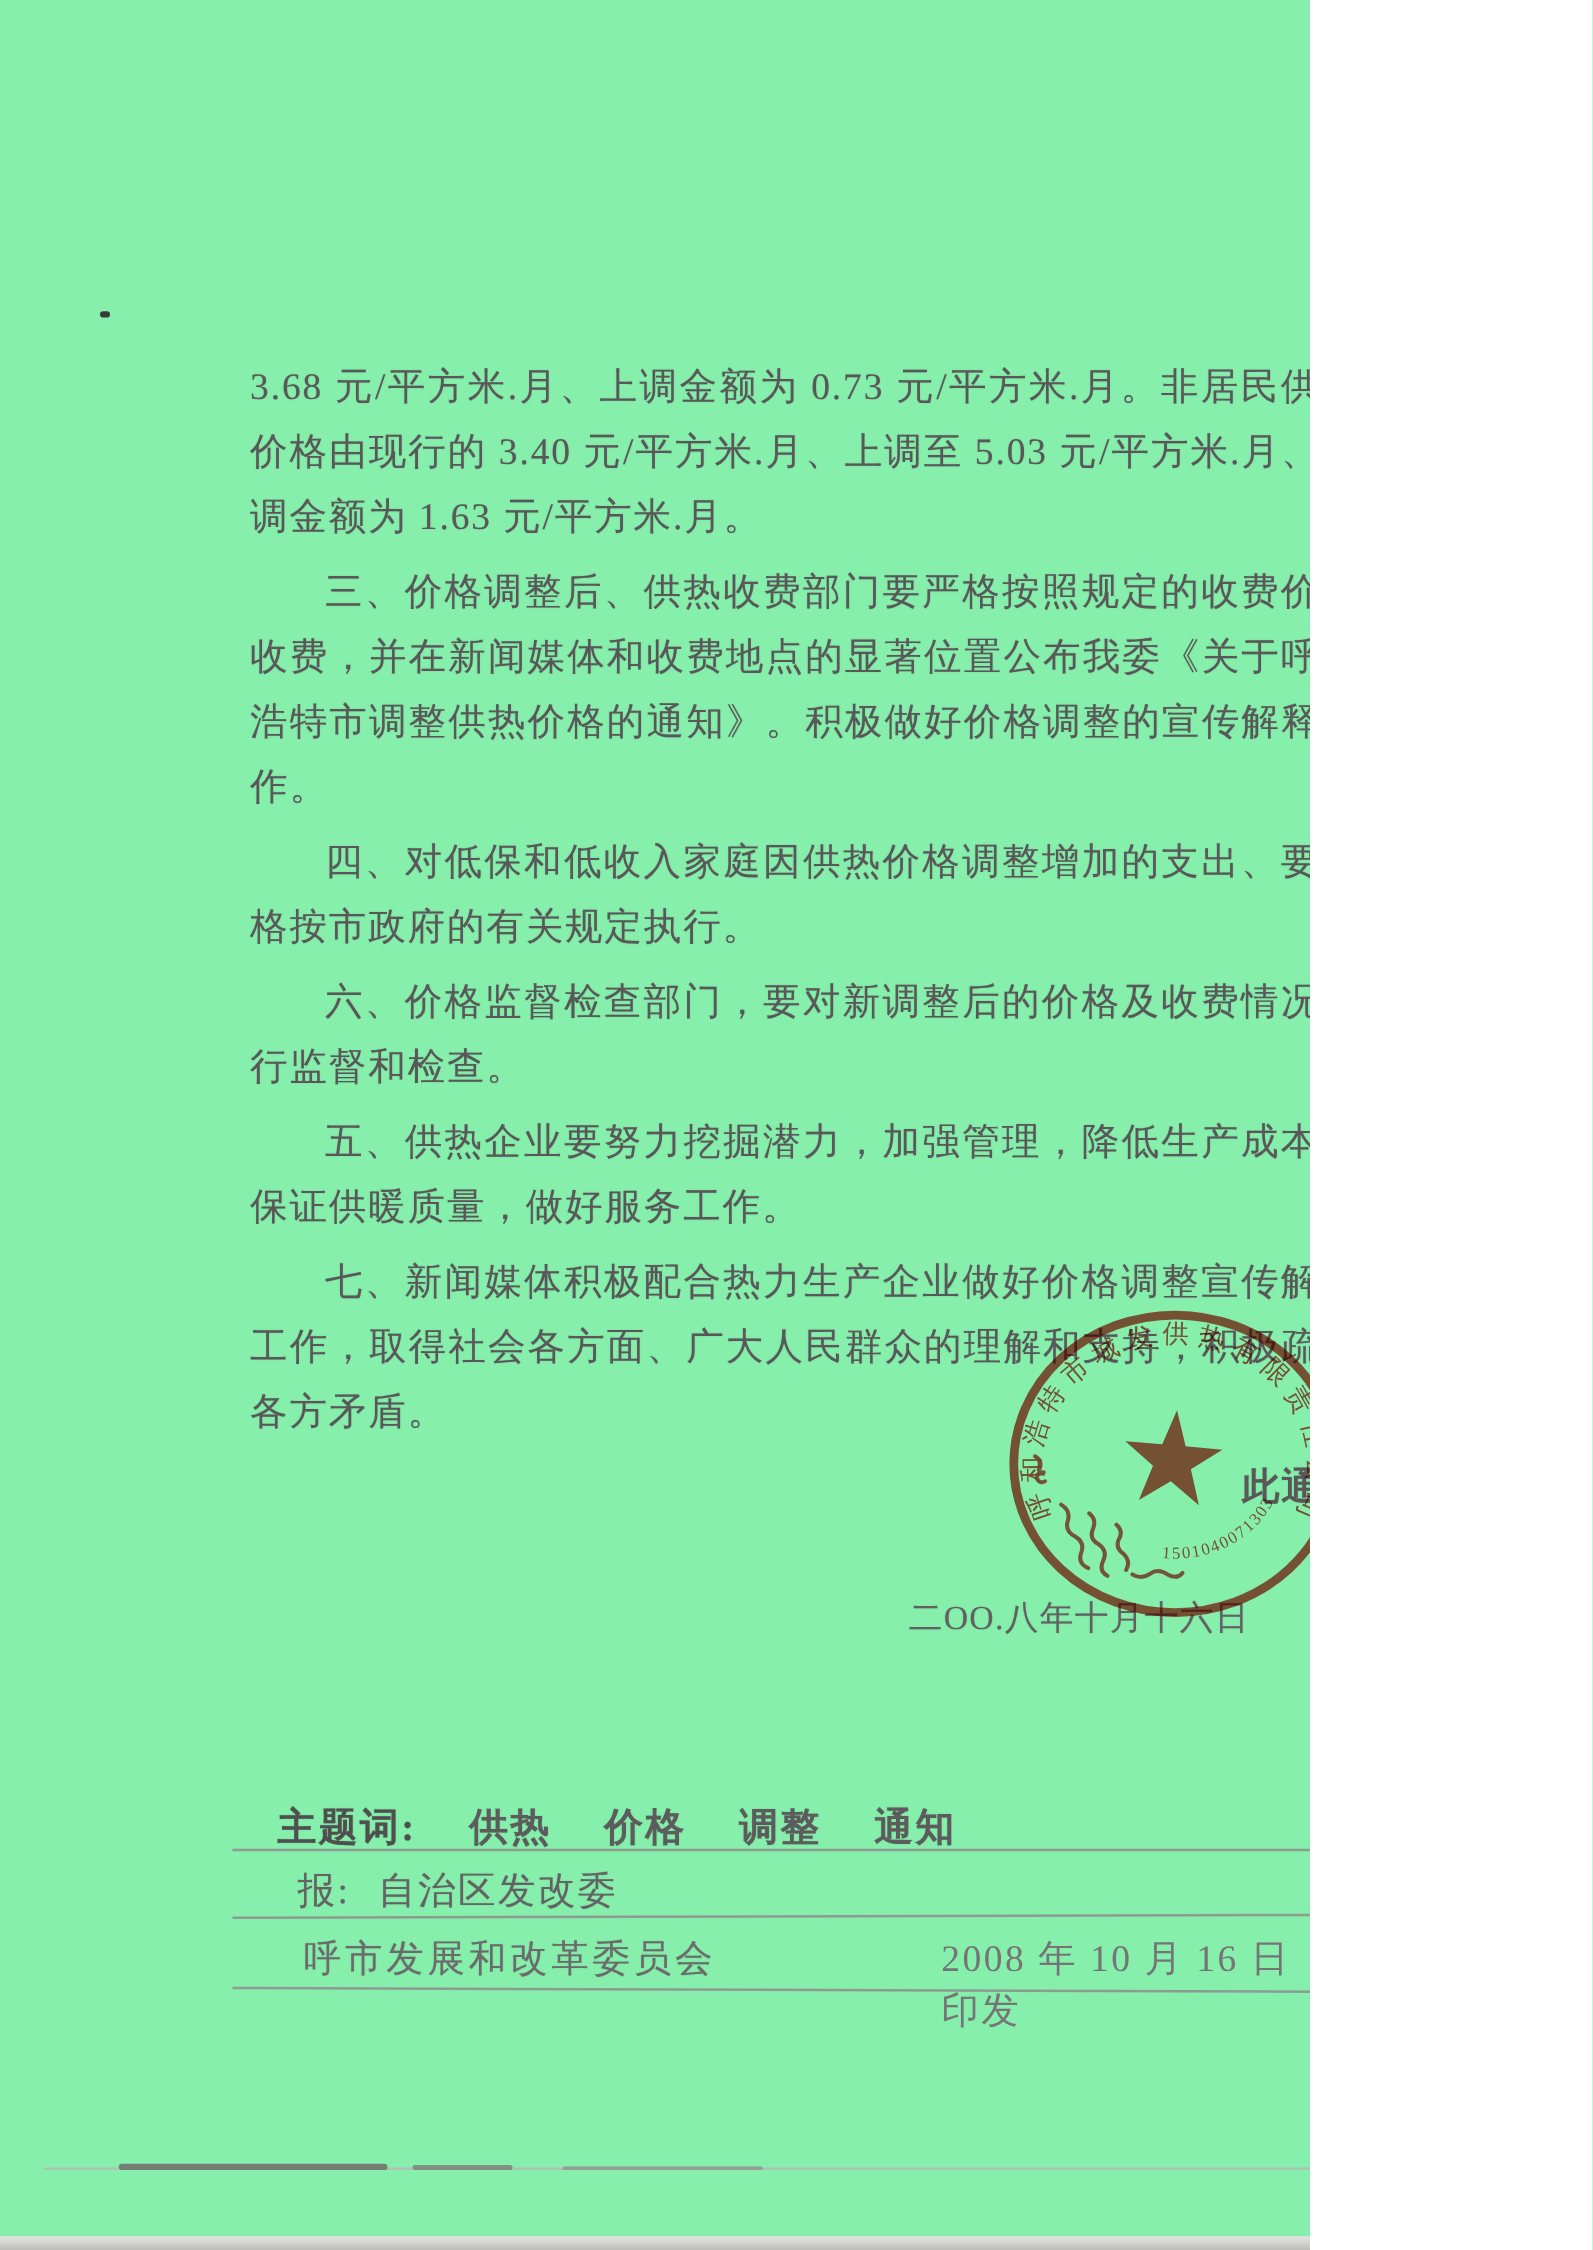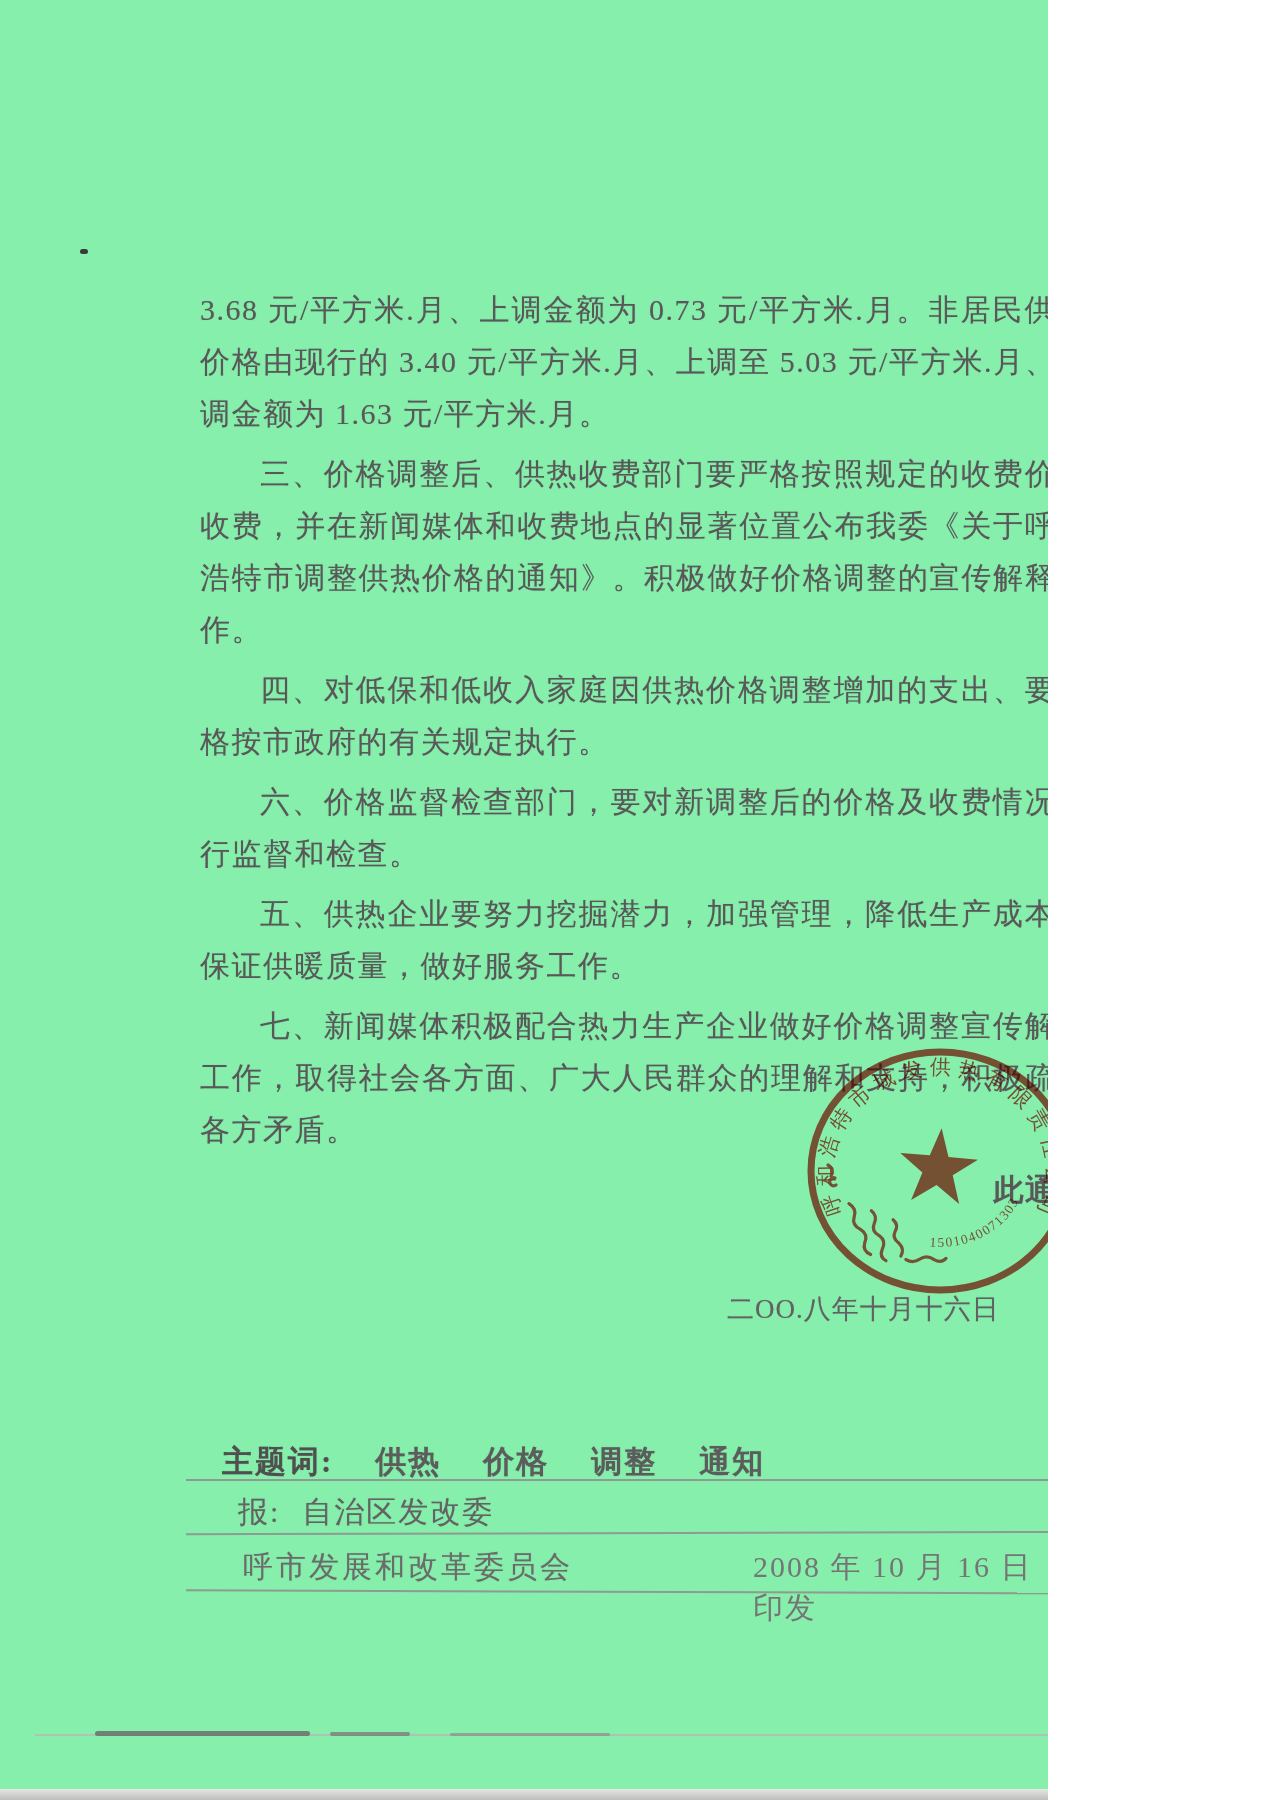--- a/index.html
+++ b/index.html
@@ -24,21 +24,20 @@
   .body-text p { margin:8px 0 0 0; text-indent:2em; }
   .body-text p.continues { margin-top:0; text-indent:0; }
   .body-text p.closing { text-align:right;font-weight:bold; }
   
   .date-line {
     position:absolute;
     left:727px; top:1276px;
     font-size:27px; letter-spacing:1px;
     color:#616161;
     text-shadow:0 0 1px rgba(90,90,90,.3);
-    margin-top:15px;
   }
   
   .stamp {
     position:absolute; left:790px; top:1029px;
     width:300px; height:284px;
     mix-blend-mode:multiply;
     opacity:.93;
   }
   
   .footer-subject {

